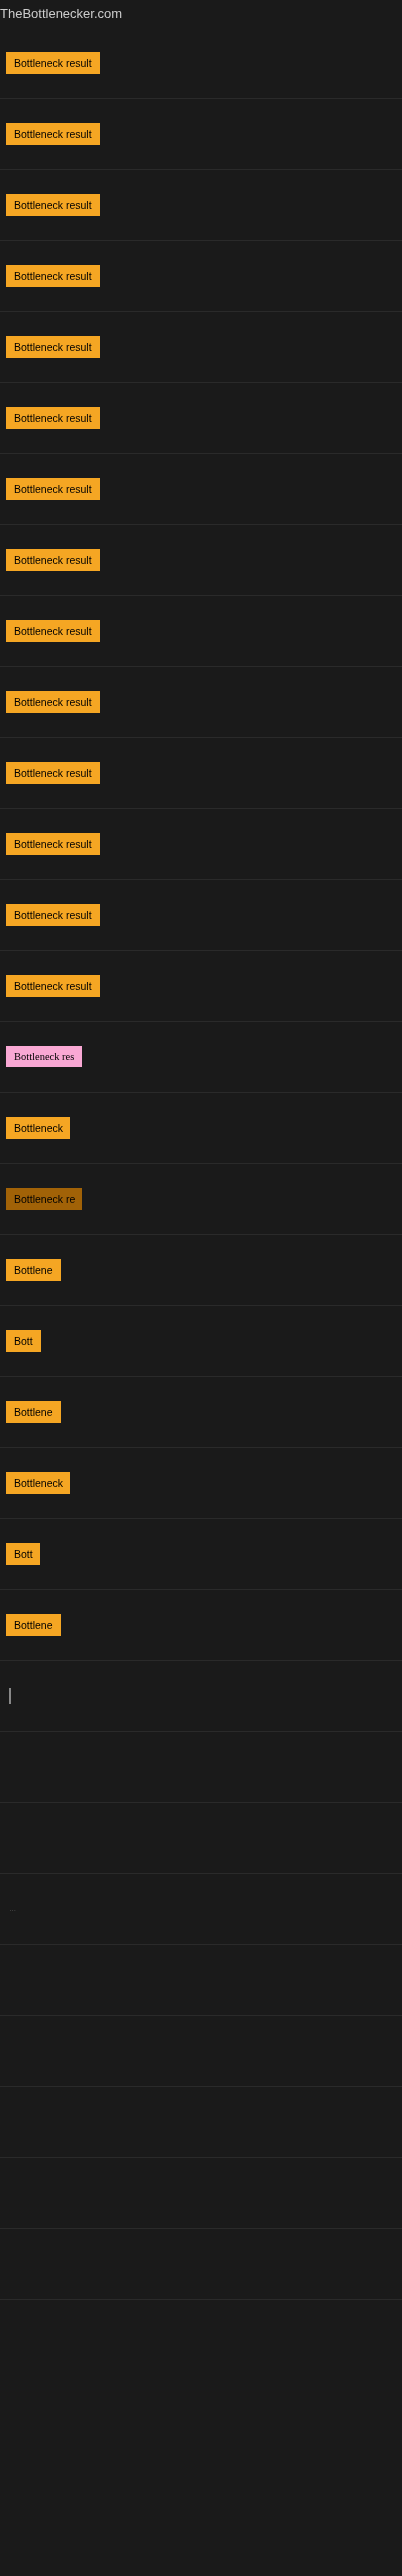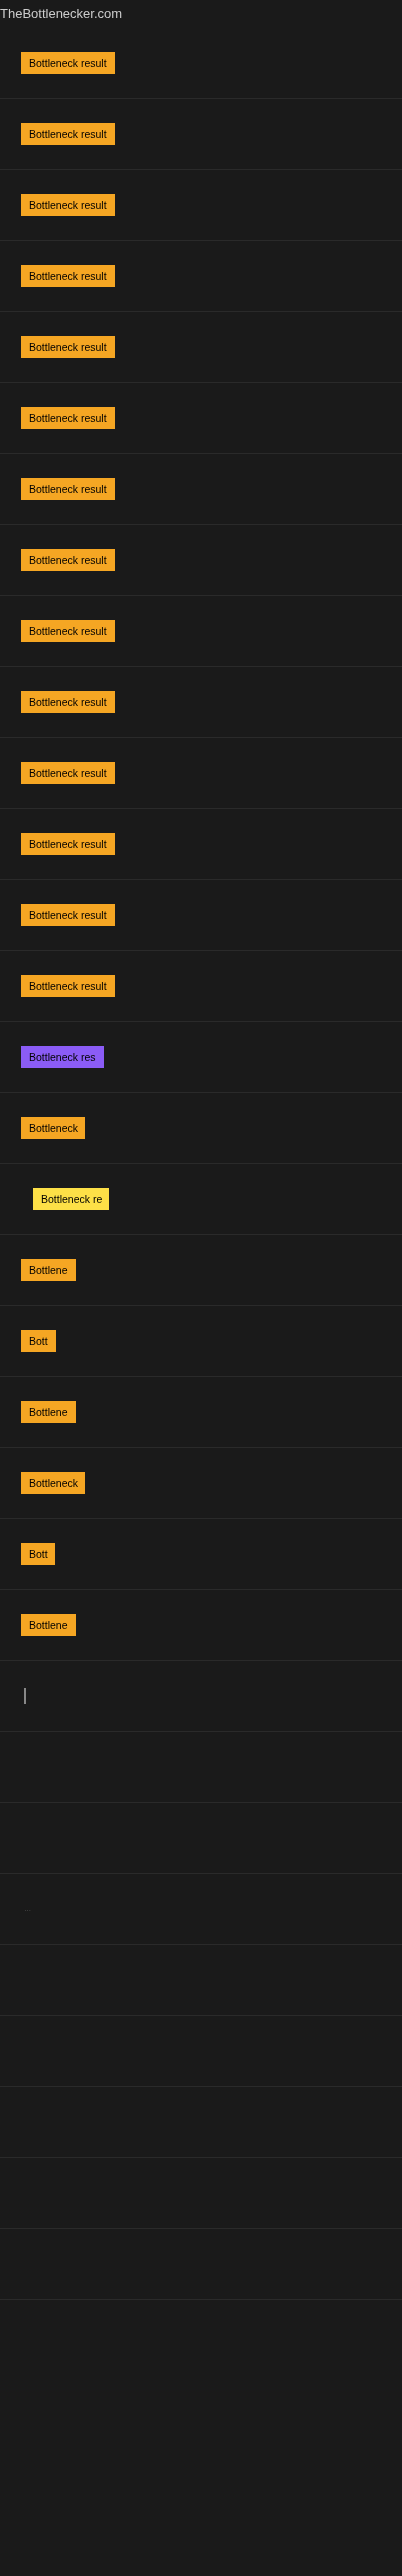--- a/index.html
+++ b/index.html
@@ -33,21 +33,21 @@
       display: inline-block;
       white-space: nowrap;
       overflow: hidden;
     }
 
     .row {
       height: 71px;
       display: flex;
       align-items: center;
       border-bottom: 0.8px solid #2a2a2a;
-      padding-left: 21px;
+      padding-left: 6px;
     }
 
     .small-text {
       color: #555;
       font-size: 8px;
       padding: 8px 3.2px;
     }
 
     .cursor-line {
       width: 1.6px;
@@ -100,27 +100,27 @@
       <div class="row">
         <span class="bottleneck-badge" style="max-width: 105px; background-color: rgb(245, 166, 35);">Bottleneck result</span>
       </div>
       <div class="row">
         <span class="bottleneck-badge" style="max-width: 105px; background-color: rgb(245, 166, 35);">Bottleneck result</span>
       </div>
       <div class="row">
         <span class="bottleneck-badge" style="max-width: 105px; background-color: rgb(245, 166, 35);">Bottleneck result</span>
       </div>
       <div class="row">
-        <span class="bottleneck-badge" style="max-width: 89px; background-color: #8b5cf6;">Bottleneck res</span>
+        <span class="bottleneck-badge" style="max-width: 89px; background-color: #f9a8d4; font-family: Liberation Serif, serif;">Bottleneck res</span>
       </div>
       <div class="row">
         <span class="bottleneck-badge" style="max-width: 64px; background-color: rgb(245, 166, 35);">Bottleneck</span>
       </div>
       <div class="row">
-        <span class="bottleneck-badge" style="max-width: 76px; background-color: #fde047; margin-left: 12px;">Bottleneck re</span>
+        <span class="bottleneck-badge" style="max-width: 76px; background-color: #a16207;">Bottleneck re</span>
       </div>
       <div class="row">
         <span class="bottleneck-badge" style="max-width: 56px; background-color: rgb(245, 166, 35);">Bottlene</span>
       </div>
       <div class="row">
         <span class="bottleneck-badge" style="max-width: 36px; background-color: rgb(245, 166, 35);">Bott</span>
       </div>
       <div class="row">
         <span class="bottleneck-badge" style="max-width: 56px; background-color: rgb(245, 166, 35);">Bottlene</span>
       </div>

